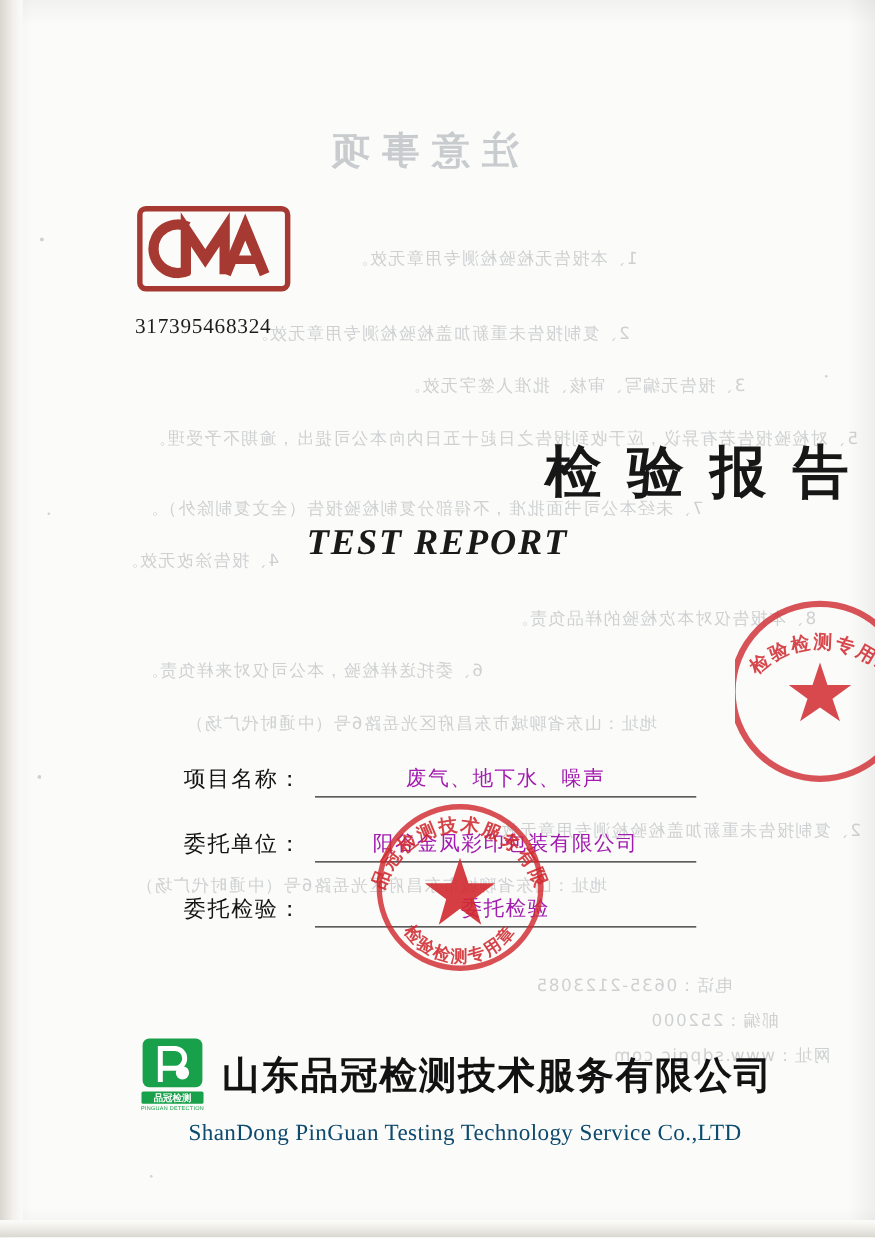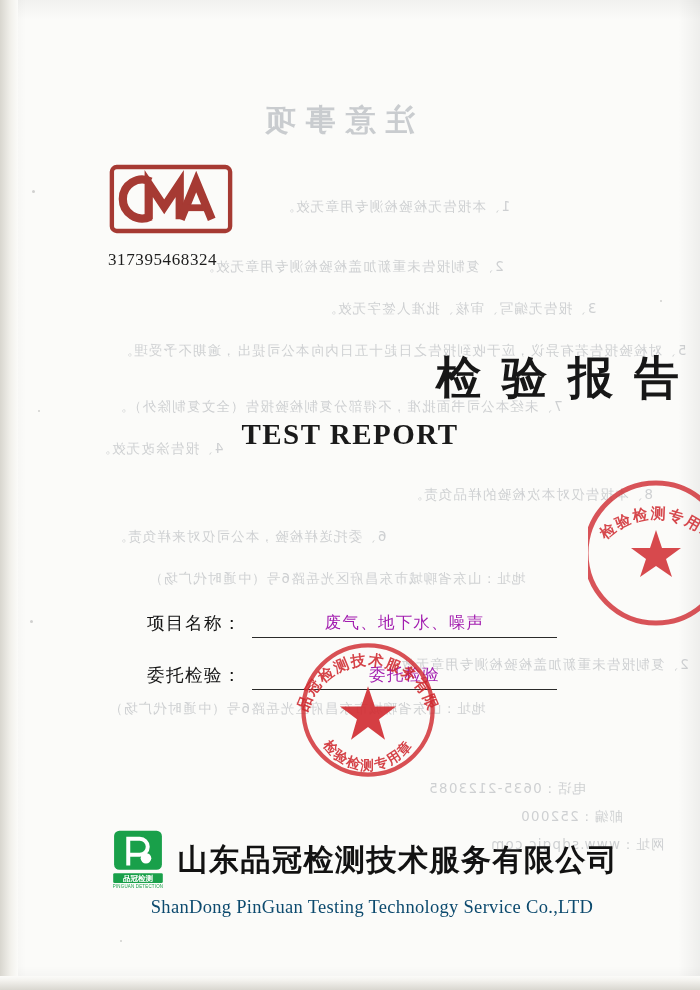--- a/index.html
+++ b/index.html
@@ -101,20 +101,21 @@
   .title-en {
     position: absolute;
     left: 0; right: 0;
     top: 418px;
     text-align: center;
     font-family: "Liberation Serif", serif;
     font-weight: bold;
     font-size: 29px;
     letter-spacing: 1.5px;
     color: #1a1a1a;
+    font-style: italic;
   }
 
   
   .fields {
     position: absolute;
     left: 127px;
     top: 600px;
     width: 430px;
   }
   .field-row {
@@ -252,20 +253,26 @@
   <div class="title-en">TEST REPORT</div>
 
   <div class="fields">
     <div class="field-row">
       <span class="field-label">项目名称：</span>
       <span class="field-value-wrap">
         <span class="field-value">废气、地下水、噪声</span>
       </span>
     </div>
     <div class="field-row">
+      <span class="field-label">委托单位：</span>
+      <span class="field-value-wrap">
+        <span class="field-value">阳谷金凤彩印包装有限公司</span>
+      </span>
+    </div>
+    <div class="field-row">
       <span class="field-label">委托检验：</span>
       <span class="field-value-wrap">
         <span class="field-value">委托检验</span>
       </span>
     </div>
   </div>
 
   <svg class="stamp-main" viewBox="0 0 200 200">
     <defs>
       <path id="arcTop" d="M 28,104 A 74,74 0 0 1 172,104" fill="none"></path>

